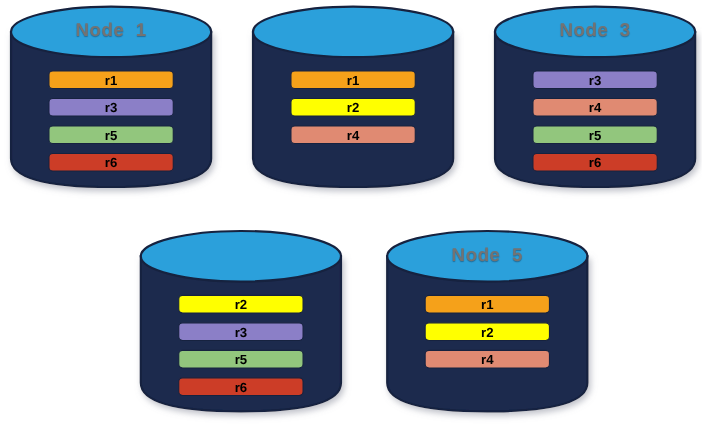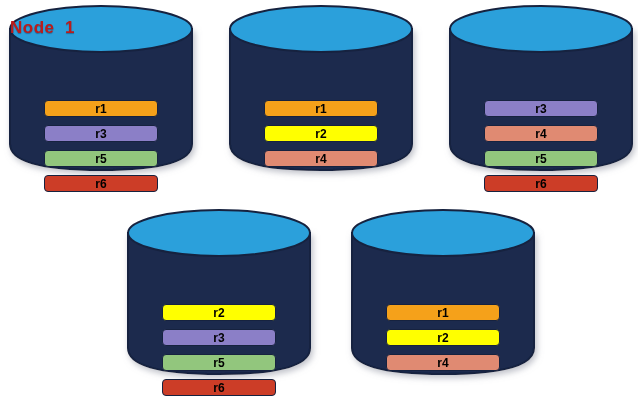--- a/index.html
+++ b/index.html
@@ -30,36 +30,35 @@
     position: absolute;
     left: 0;
     top: 0;
     overflow: visible;
   }
 
   .node-label {
     position: absolute;
     left: 0;
     width: 100%;
-    text-align: left;
-    color: #b91c1c;
+    text-align: center;
+    color: #737373;
     font-weight: bold;
     font-size: 17px;
     letter-spacing: 0.5px;
     white-space: pre;
     text-shadow: 0 1px 1px rgba(10,20,45,0.35);
     pointer-events: none;
   }
 
   .records {
     position: absolute;
     left: 0;
     width: 100%;
     box-sizing: border-box;
-    margin-top: 36px;
   }
 
   .record-bar {
     position: relative;
     height: 17px;
     margin: 0 auto 8px auto;
     border: 1px solid #16223f;
     border-radius: 4px;
     box-sizing: border-box;
     display: flex;
@@ -133,20 +132,21 @@
     <div class="node" style="left: 450px; top: 6px; width: 182px; height: 178px;">
       <svg width="182" height="178">
         <defs>
           <filter id="sh2" x="-30%" y="-30%" width="170%" height="170%">
             <feDropShadow dx="2" dy="3" stdDeviation="3" flood-color="#8a8f9c" flood-opacity="0.55"></feDropShadow>
           </filter>
         </defs>
         <path d="M 0 23 L 0 138 Q 0 164 91 164 Q 182 164 182 138 L 182 23 Z" fill="#1b2a4e" stroke="#16223f" stroke-width="2" filter="url(#sh2)"></path>
         <ellipse cx="91" cy="23" rx="91" ry="23" fill="#2ba0db" stroke="#16223f" stroke-width="2"></ellipse>
       </svg>
+      <div class="node-label" style="top: 12px;">Node  3</div>
       <div class="records" style="top: 58px;">
         <div class="record-bar" style="background: rgb(139, 127, 199); width: 114px;">
           <span class="record-label">r3</span>
         </div>
         <div class="record-bar" style="background: rgb(224, 138, 114); width: 114px;">
           <span class="record-label">r4</span>
         </div>
         <div class="record-bar" style="background: rgb(146, 198, 125); width: 114px;">
           <span class="record-label">r5</span>
         </div>
@@ -183,20 +183,21 @@
     <div class="node" style="left: 352px; top: 210px; width: 182px; height: 178px;">
       <svg width="182" height="178">
         <defs>
           <filter id="sh4" x="-30%" y="-30%" width="170%" height="170%">
             <feDropShadow dx="2" dy="3" stdDeviation="3" flood-color="#8a8f9c" flood-opacity="0.55"></feDropShadow>
           </filter>
         </defs>
         <path d="M 0 23 L 0 138 Q 0 164 91 164 Q 182 164 182 138 L 182 23 Z" fill="#1b2a4e" stroke="#16223f" stroke-width="2" filter="url(#sh4)"></path>
         <ellipse cx="91" cy="23" rx="91" ry="23" fill="#2ba0db" stroke="#16223f" stroke-width="2"></ellipse>
       </svg>
+      <div class="node-label" style="top: 12px;">Node  5</div>
       <div class="records" style="top: 58px;">
         <div class="record-bar" style="background: rgb(245, 161, 26); width: 114px;">
           <span class="record-label">r1</span>
         </div>
         <div class="record-bar" style="background: rgb(255, 255, 0); width: 114px;">
           <span class="record-label">r2</span>
         </div>
         <div class="record-bar" style="background: rgb(224, 138, 114); width: 114px;">
           <span class="record-label">r4</span>
         </div>

